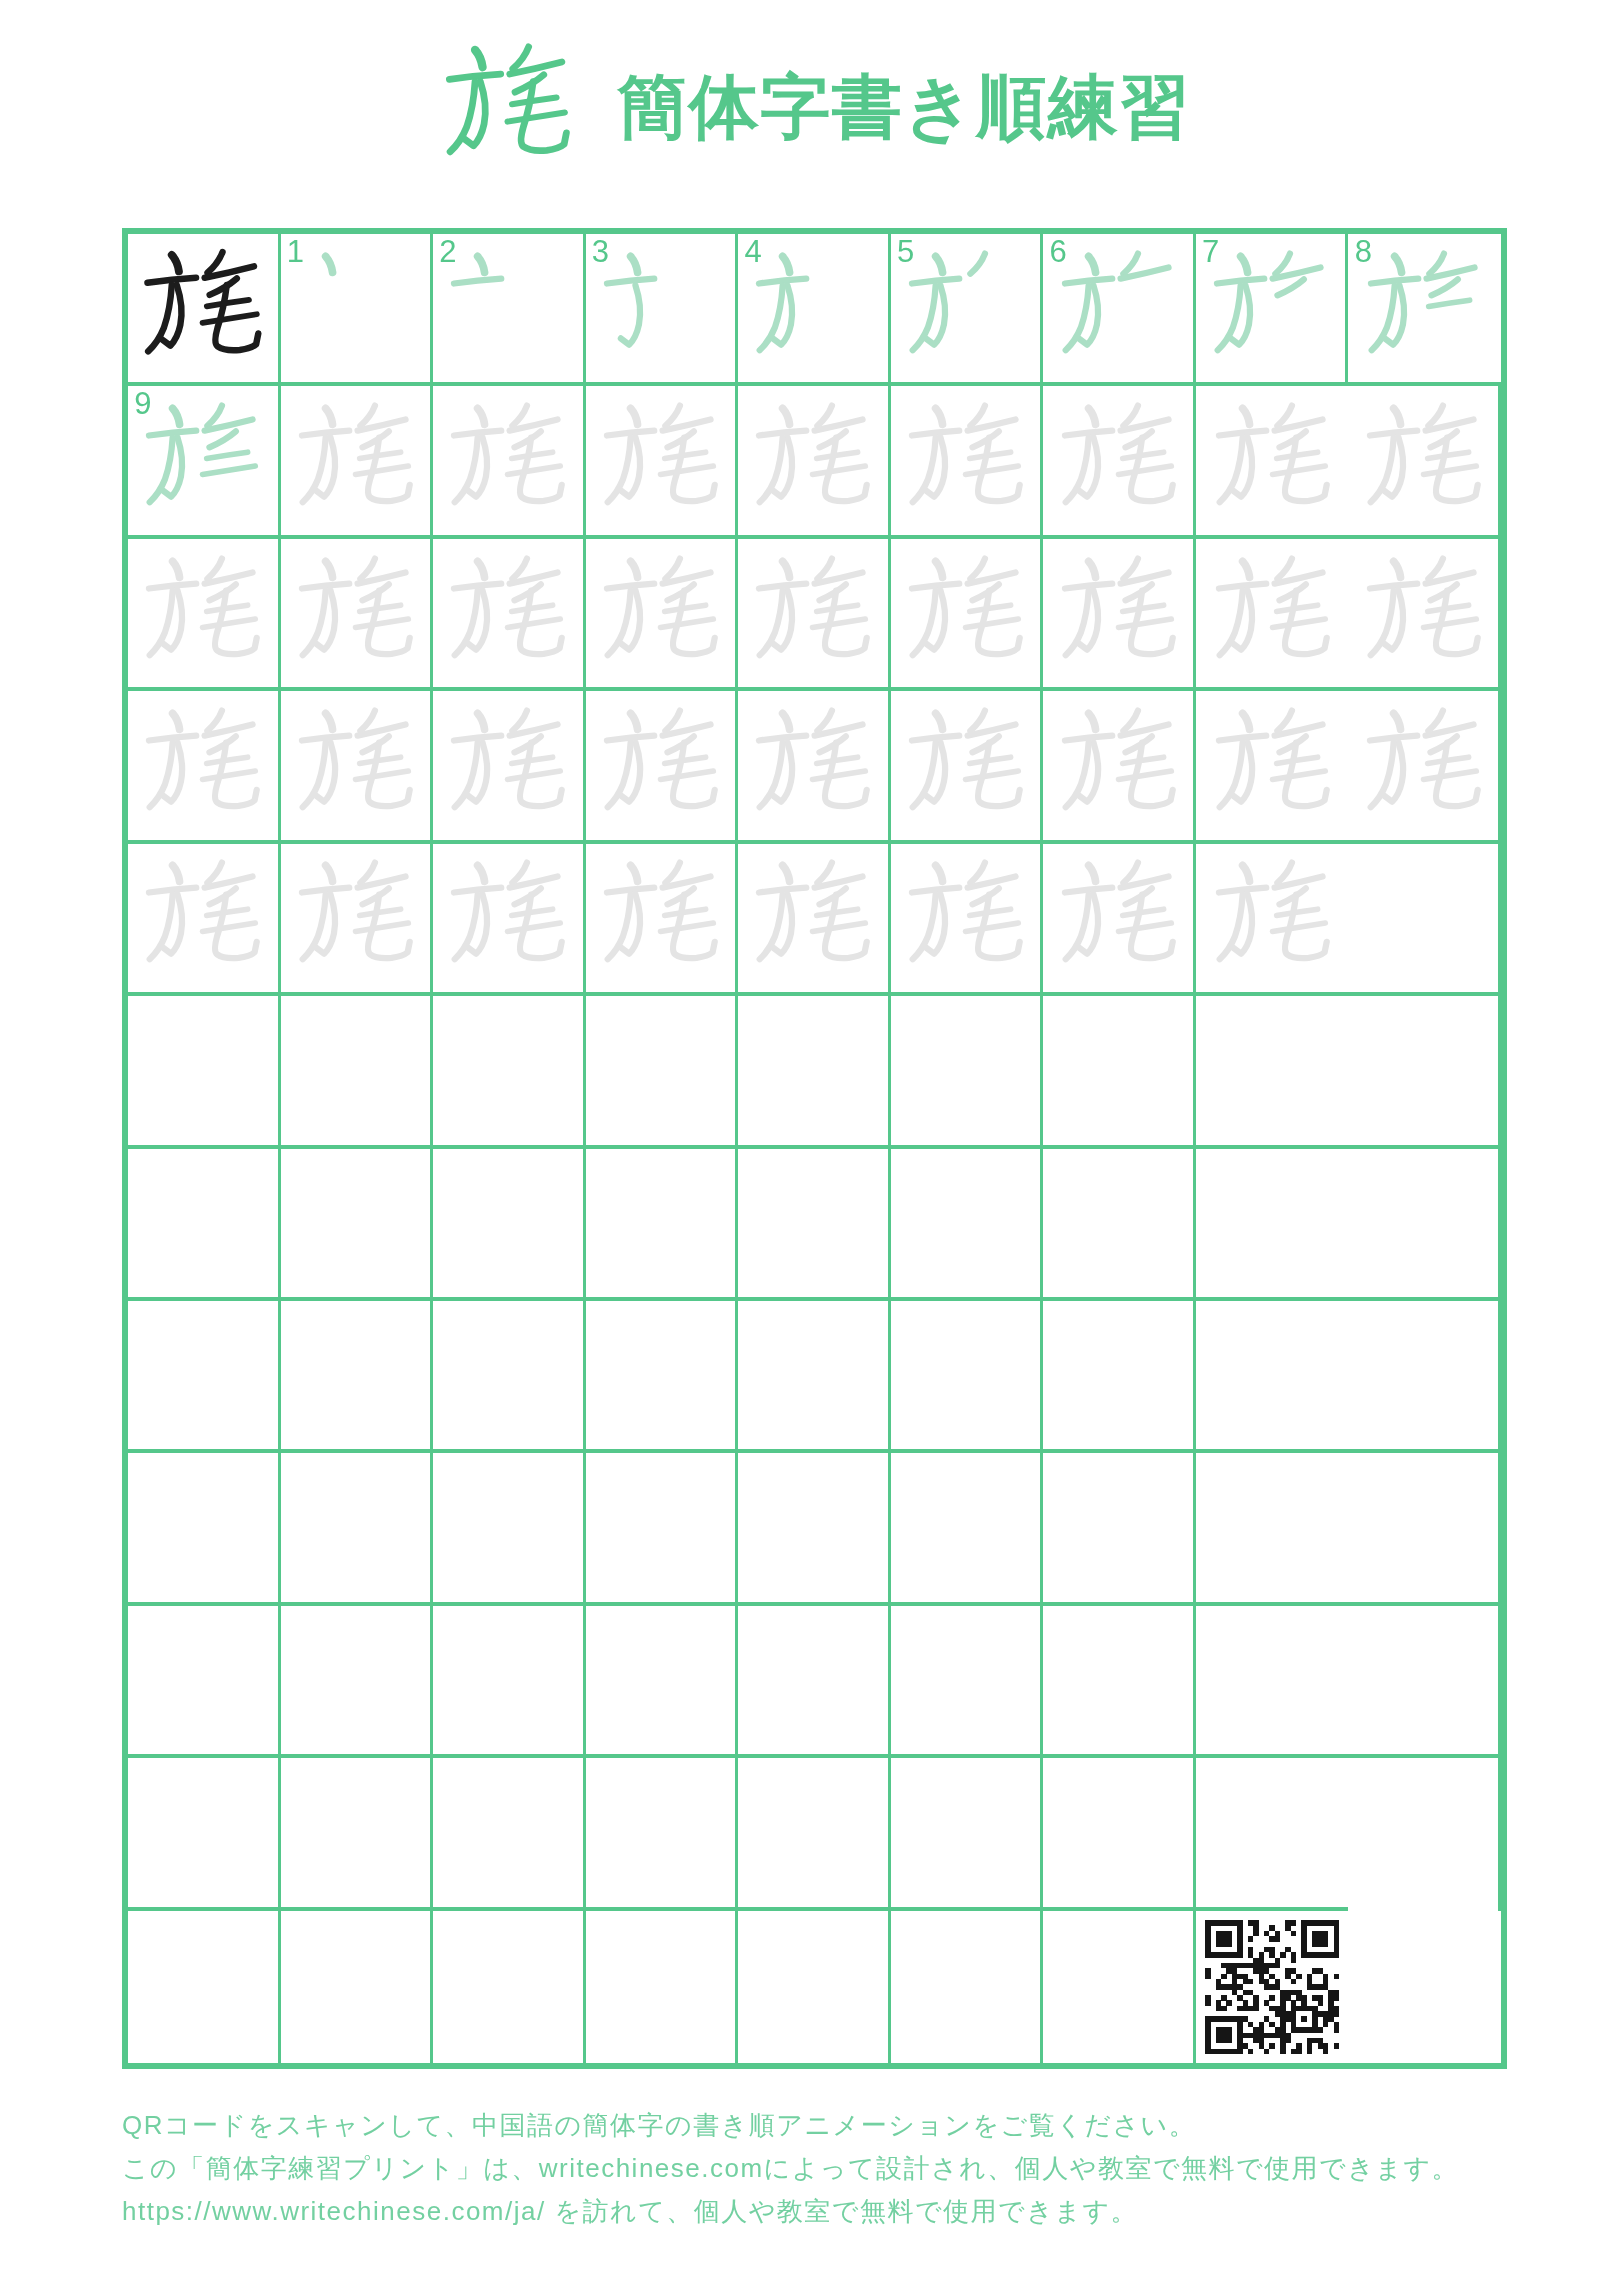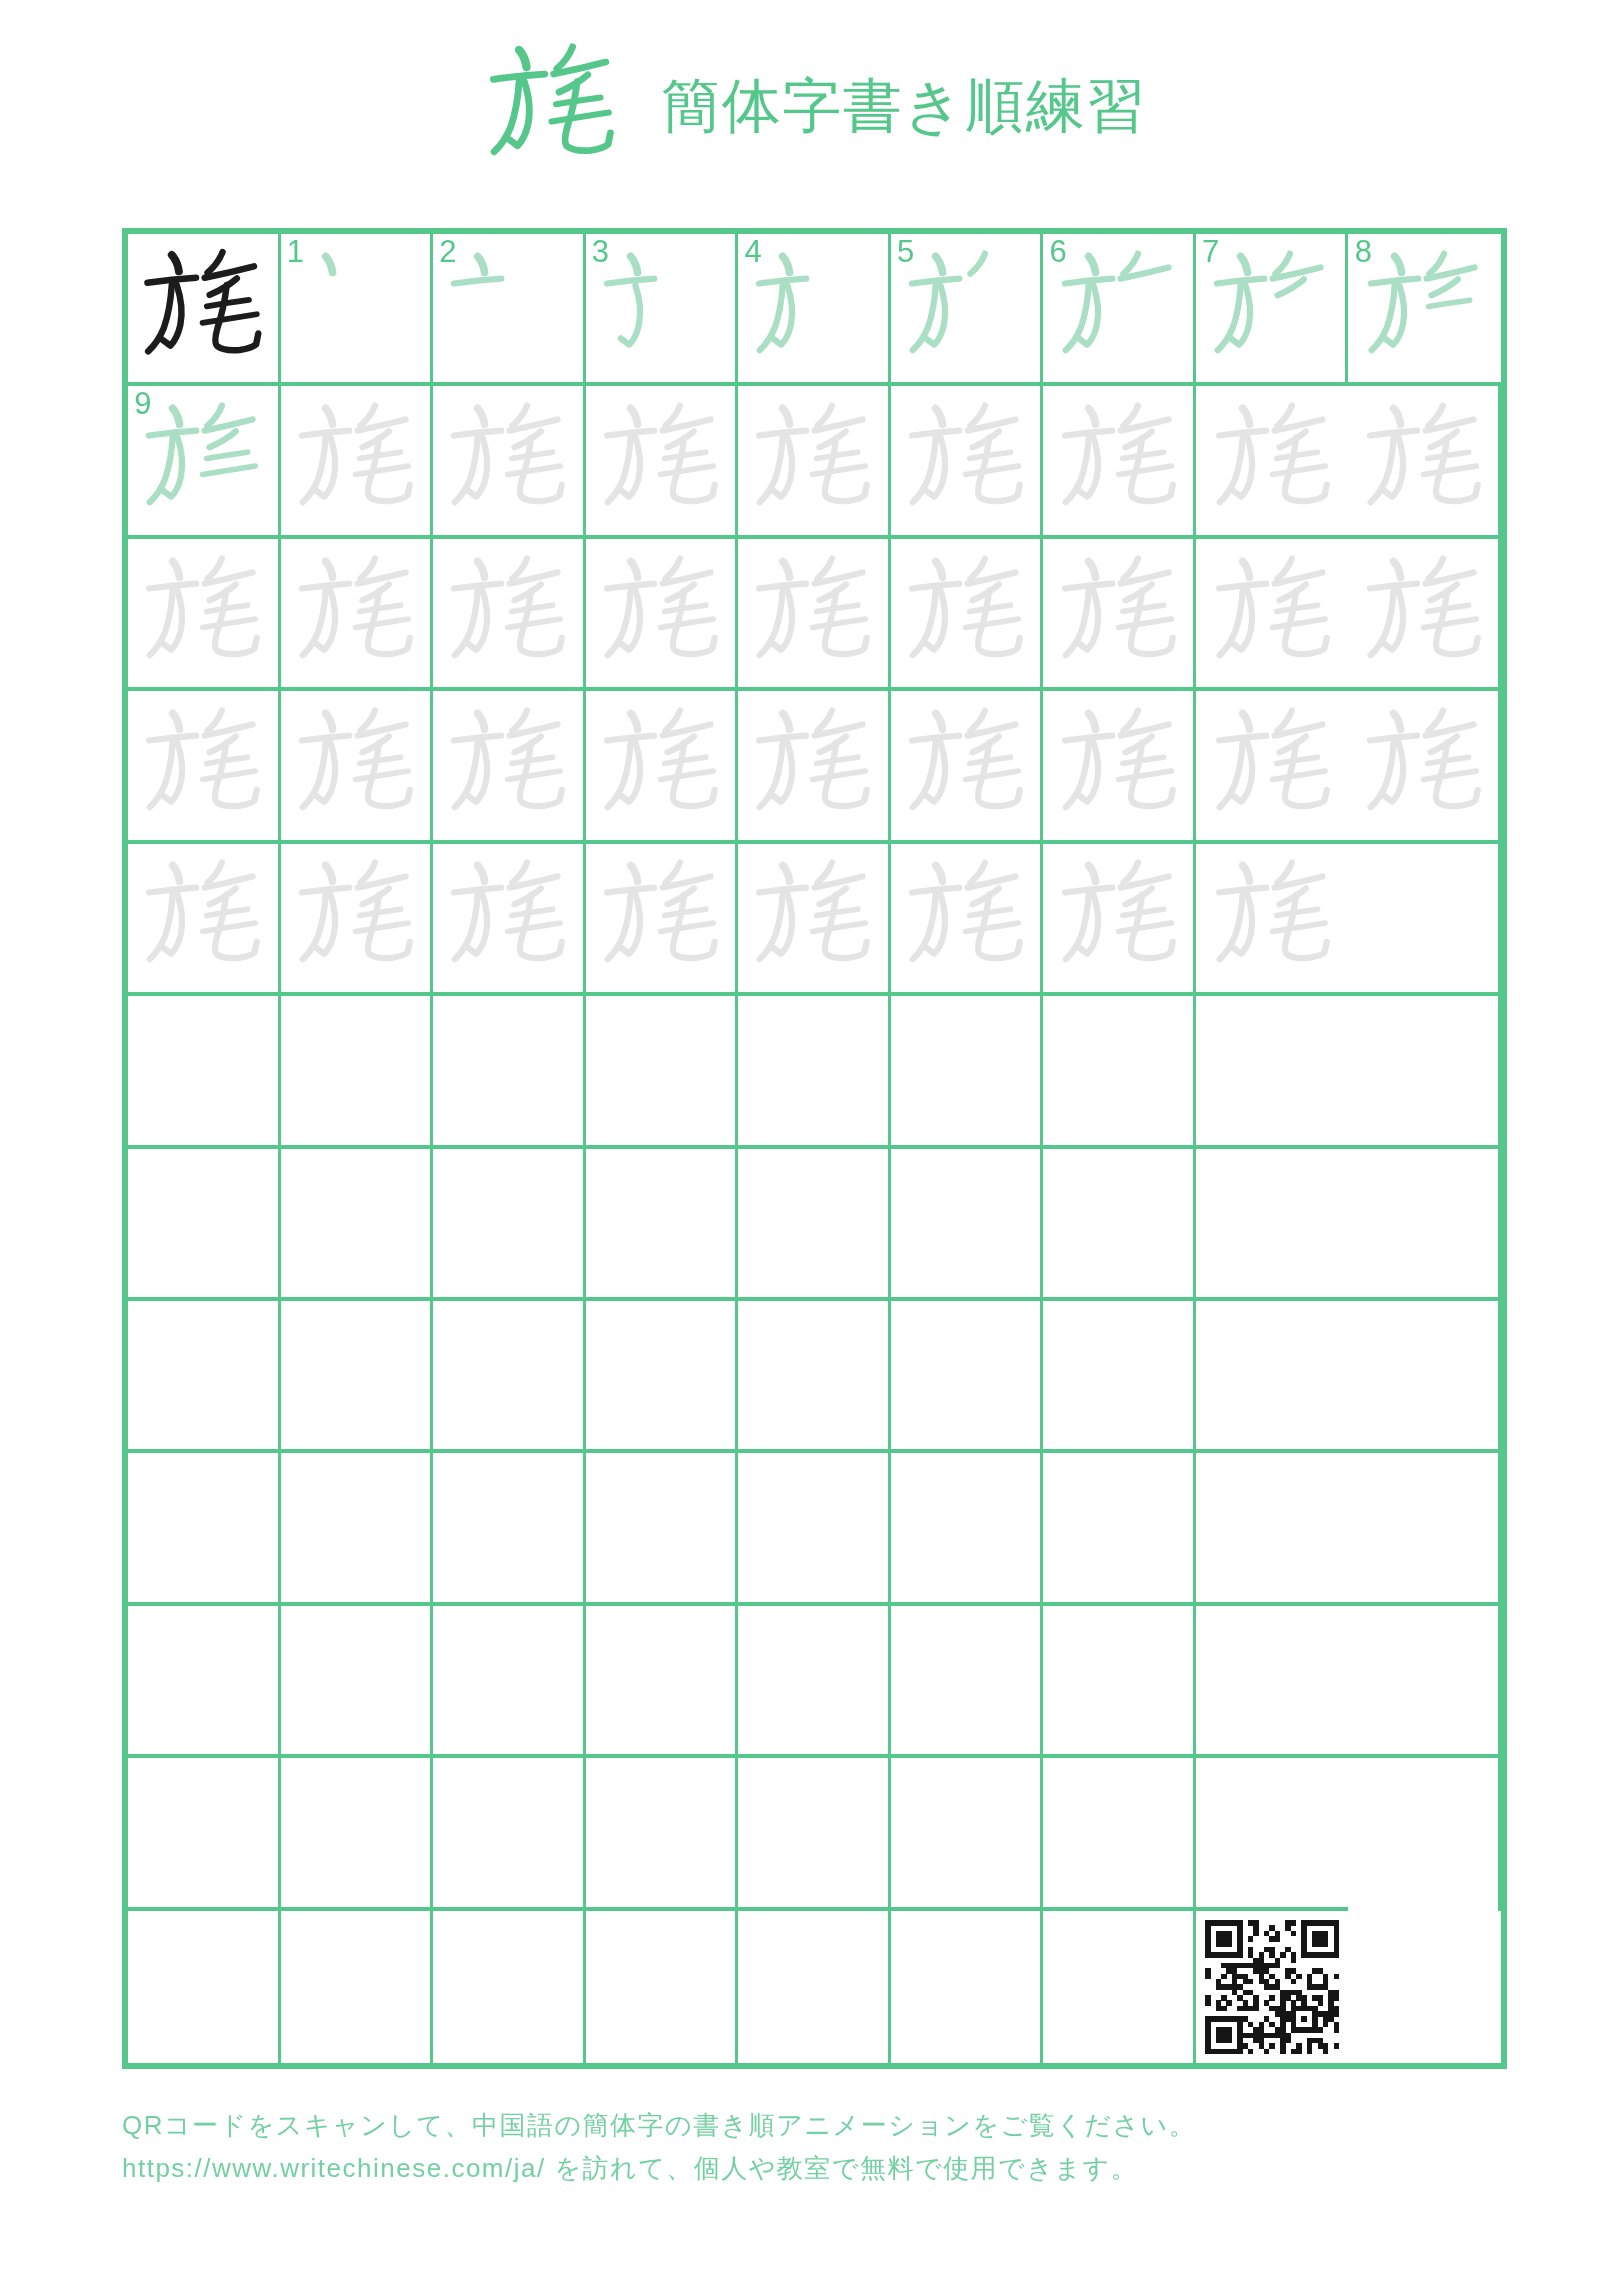--- a/index.html
+++ b/index.html
@@ -12,21 +12,21 @@
   }
   *{margin:0;padding:0;box-sizing:border-box;}
   html,body{width:1623px;height:2295px;background:#ffffff;overflow:hidden;
     font-family:"Liberation Sans", sans-serif;}
   .page{position:relative;width:1623px;height:2295px;background:#ffffff;}
 
   
   .title{position:absolute;top:31px;left:0;width:100%;
     display:flex;justify-content:center;align-items:center;gap:34px;}
   .title-char svg{display:block;}
-  .title-text{font-size:59px;font-weight:400;color:var(--green-main);
+  .title-text{font-size:70px;font-weight:700;color:var(--green-main);
     letter-spacing:1.5px;line-height:1;}
 
   
   .grid{position:absolute;left:122px;top:228px;width:1385px;height:1841px;
     border:6.2px solid var(--green-main);
     display:grid;grid-template-columns:repeat(9,1fr);grid-template-rows:repeat(12,1fr);}
   .cell{position:relative;border-right:3.9px solid var(--green-main);
     border-bottom:4.6px solid var(--green-main);
     display:flex;align-items:center;justify-content:center;background:#ffffff;}
   .cell.col-last{border-right:none;}
@@ -1011,17 +1011,18 @@
             <rect x="17" y="24" width="1.03" height="1.03"></rect>
             <rect x="19" y="24" width="1.03" height="1.03"></rect>
             <rect x="22" y="24" width="1.03" height="1.03"></rect>
           </svg>
         </div>
       </div>
     </div>
 
   <div class="footer">
     <p>QRコードをスキャンして、中国語の簡体字の書き順アニメーションをご覧ください。</p>
+    <p>この「簡体字練習プリント」は、writechinese.comによって設計され、個人や教室で無料で使用できます。</p>
     <p>https://www.writechinese.com/ja/ を訪れて、個人や教室で無料で使用できます。</p>
   </div>
 
 </div>
 
 
 </body></html>

